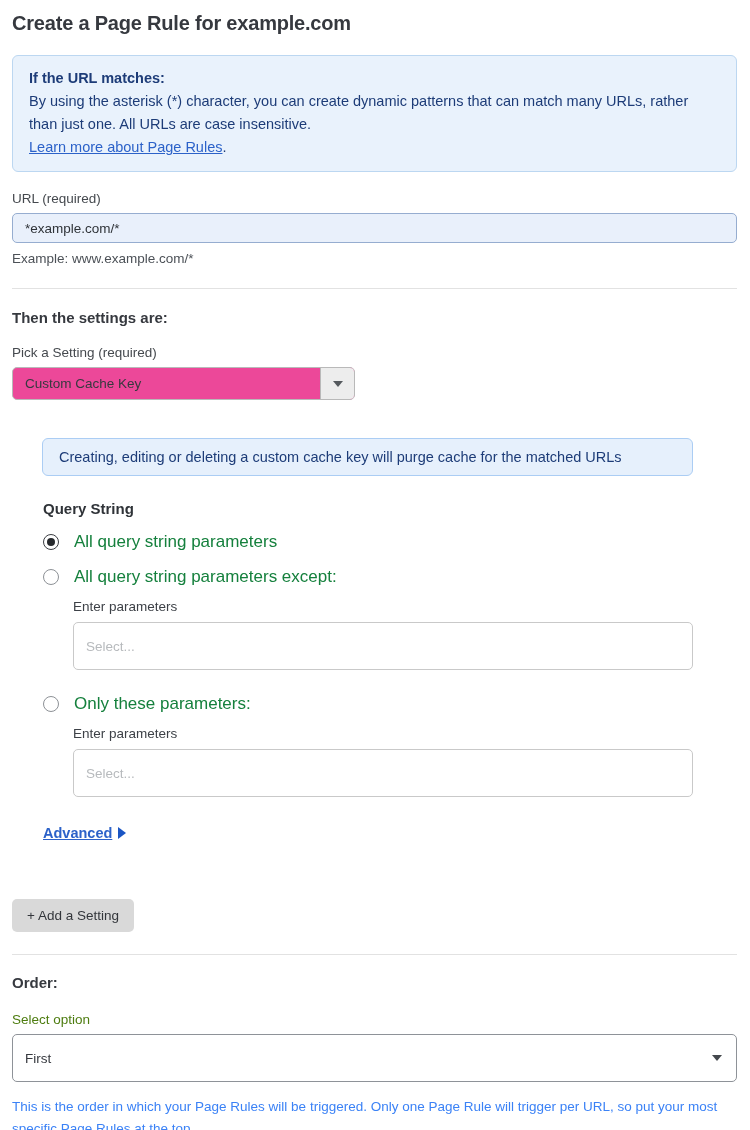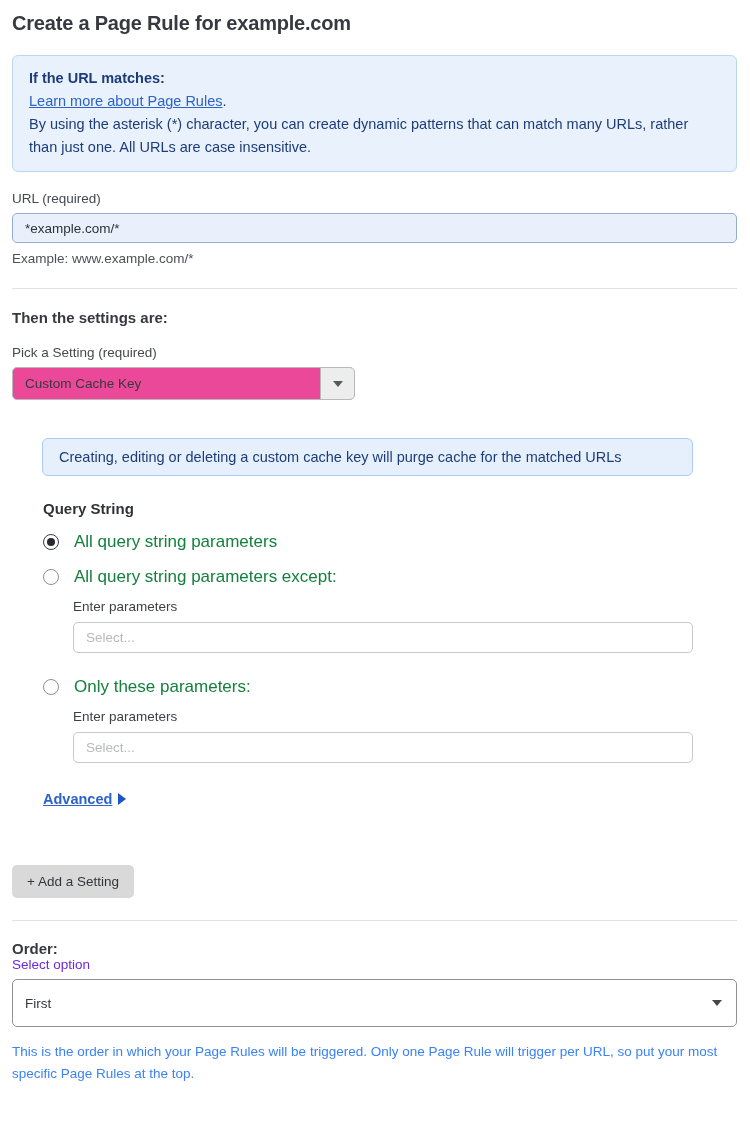--- a/index.html
+++ b/index.html
@@ -156,21 +156,21 @@
     background: #26292d;
   }
   .radio-label { font-size: 17px; color: #15803d; }
 
   .sub-field { margin: 12px 0 0 61px; }
   .sub-label { font-size: 13.5px; color: #3d4147; }
   .tag-input {
     display: block;
     margin-top: 8px;
     width: 620px;
-    height: 31px;
+    height: 48px;
     border: 1px solid #c9c9c9;
     border-radius: 5px;
     padding: 0 12px;
     font-family: "Liberation Sans", sans-serif;
     font-size: 13.5px;
     color: #737373;
     outline: none;
   }
   .tag-input::placeholder { color: #b7babd; }
 
@@ -202,21 +202,21 @@
     font-family: "Liberation Sans", sans-serif;
     font-size: 13.5px;
     padding: 9px 15px;
     cursor: pointer;
   }
   .btn-gray { background: #d9d9d9; color: #33363b; }
 
   .add-setting-wrap { margin-top: 57px; }
 
   .order-heading { margin-top: 19px; font-size: 15px; font-weight: 700; }
-  .order-label { font-size: 13.5px; color: #6d28d9; }
+  .order-label { margin-top: 21px; font-size: 13.5px; color: #4d7c0f; }
 
   .order-select {
     margin-top: 7px;
     width: 725px;
     height: 48px;
     border: 1px solid #8e9298;
     border-radius: 5px;
     display: flex;
     align-items: center;
     justify-content: space-between;
@@ -240,22 +240,22 @@
 </style>
 </head>
 <body>
 
 <div class="container">
 
   <div class="page-title">Create a Page Rule for example.com</div>
 
   <div class="info-box">
     <div class="info-heading">If the URL matches:</div>
+    <div>By using the asterisk (*) character, you can create dynamic patterns that can match many URLs, rather than just one. All URLs are case insensitive.</div>
     <div><span class="info-link">Learn more about Page Rules</span><span>.</span></div>
-    <div>By using the asterisk (*) character, you can create dynamic patterns that can match many URLs, rather than just one. All URLs are case insensitive.</div>
   </div>
 
   <div class="field-label">URL (required)</div>
   <input class="url-input" type="text" value="*example.com/*" style="">
   <div class="hint-text">Example: www.example.com/*</div>
 
   <hr class="divider">
 
   <div class="section-heading">Then the settings are:</div>
 

